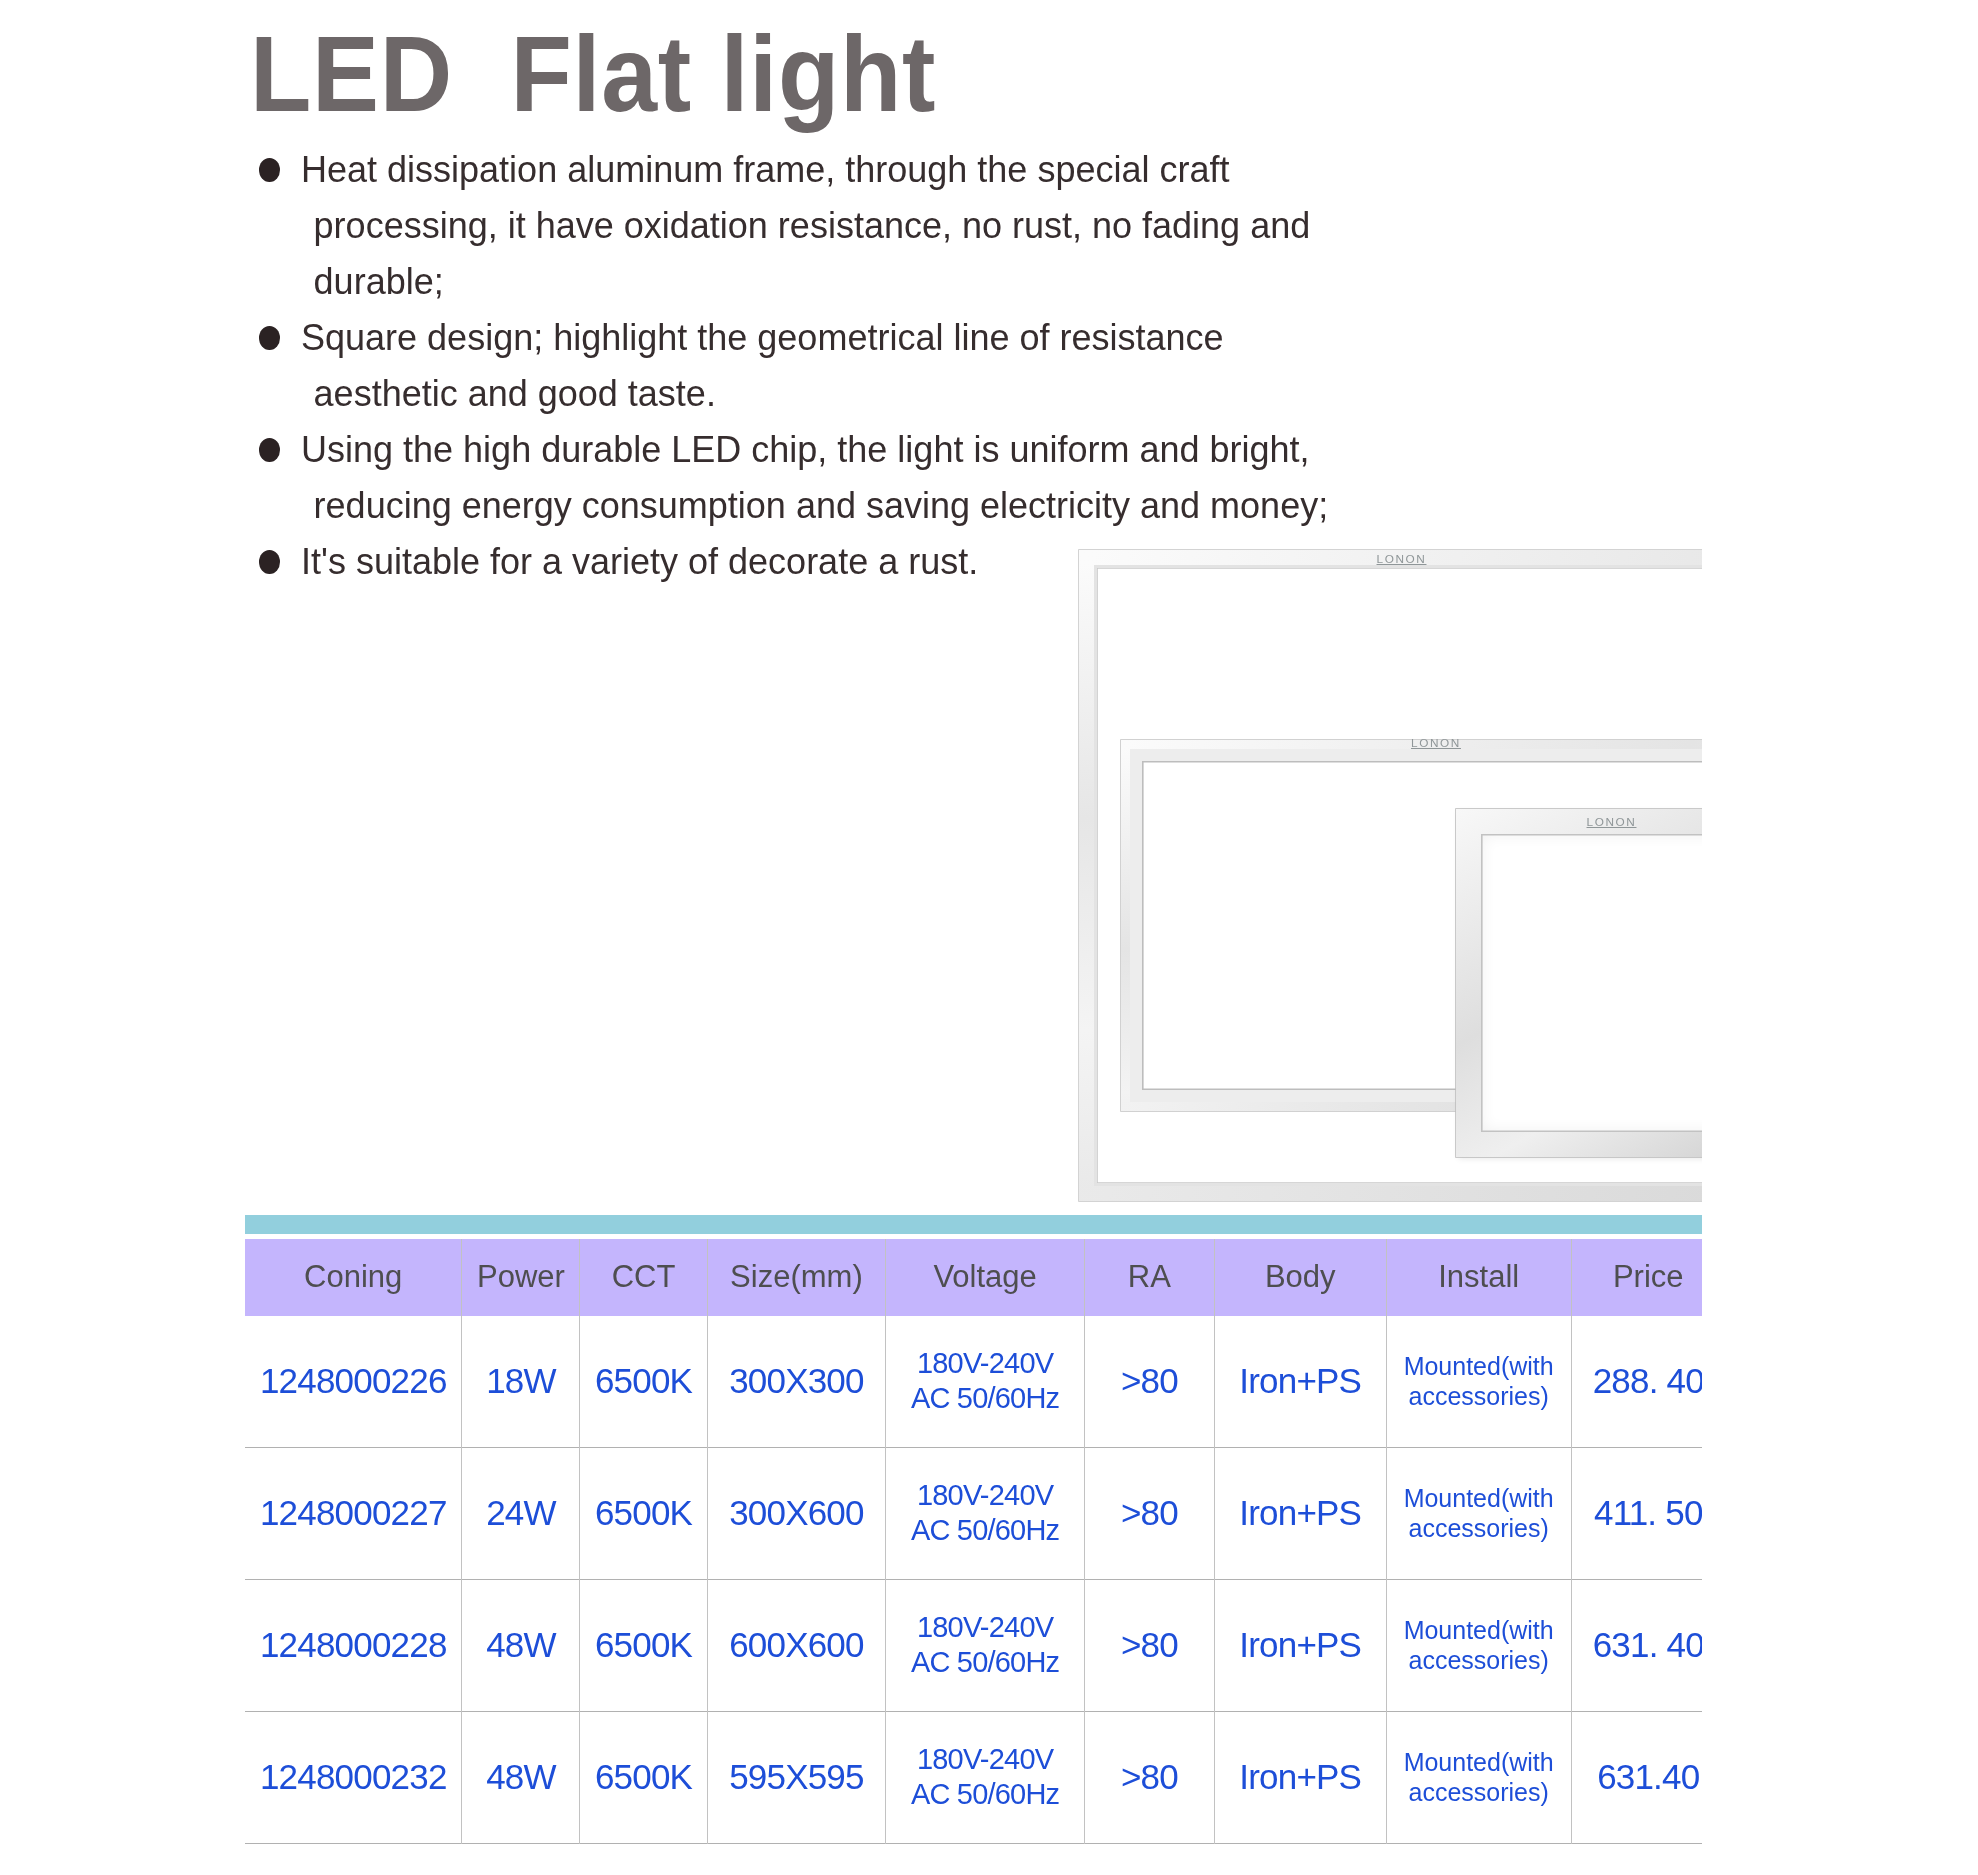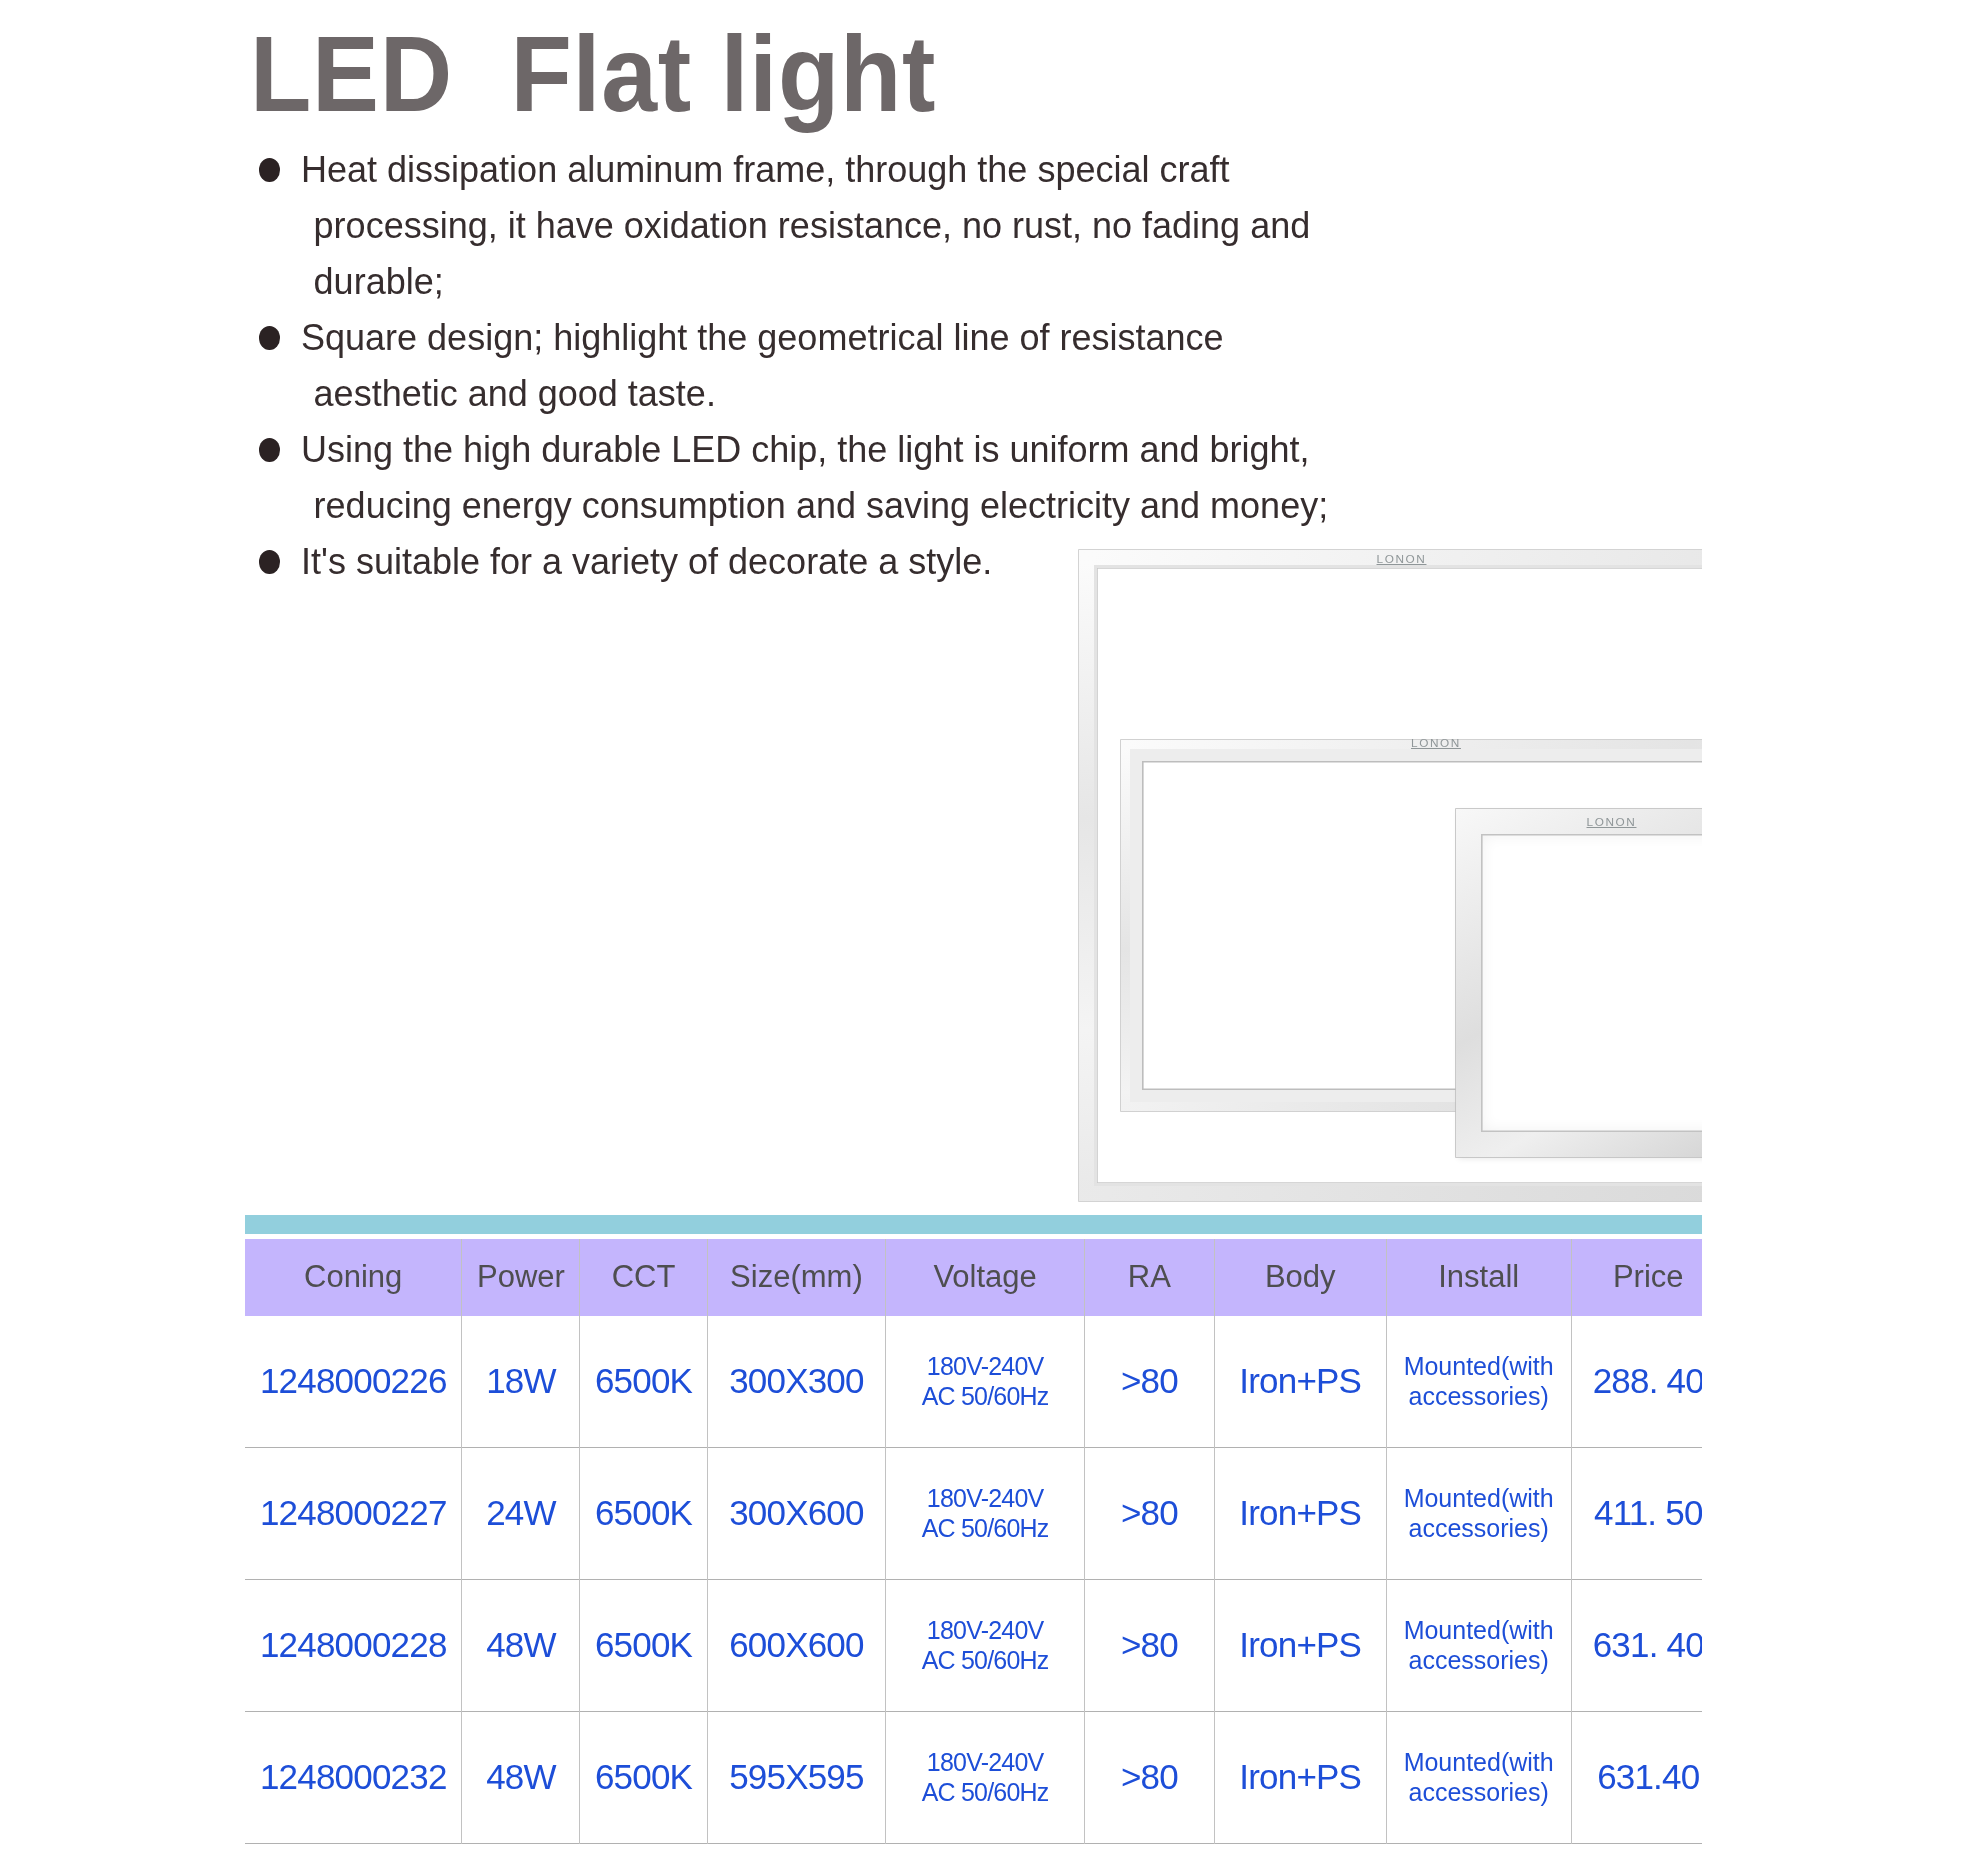--- a/index.html
+++ b/index.html
@@ -84,21 +84,21 @@
     text-align:center;vertical-align:middle;
   }
   tbody td{
     height:129px;
     font-size:35px;color:#1d4ed8;letter-spacing:-0.8px;
     text-align:center;vertical-align:middle;
     white-space:pre-line;line-height:1.2;
   }
   th + th, td + td{border-left:1.6px solid #c2c2c2;}
   tbody tr{border-bottom:1.6px solid #b1b1b1;}
-  td.c-voltage{font-size:25px;}
+  td.c-voltage{font-size:29px;}
   td.c-install{font-size:25px;letter-spacing:0;}
 </style>
 </head>
 <body>
 
 <div class="page">
 
   <div class="title">LED  Flat light</div>
 
   <div class="features">
@@ -120,21 +120,21 @@
     <div class="feature">
       <span class="dot"></span>
       <div class="b-lines">
         <div class="b-line">Using the high durable LED chip, the light is uniform and bright,</div>
         <div class="b-line cont">reducing energy consumption and saving electricity and money;</div>
       </div>
     </div>
     <div class="feature">
       <span class="dot"></span>
       <div class="b-lines">
-        <div class="b-line">It's suitable for a variety of decorate a style.</div>
+        <div class="b-line">It's suitable for a variety of decorate a rust.</div>
       </div>
     </div>
   </div>
 
   <div class="frame frame-large">
     <span class="logo">LONON</span>
     <div class="frame-inner-thin"></div>
   </div>
   <div class="frame frame-medium">
     <span class="logo">LONON</span>

